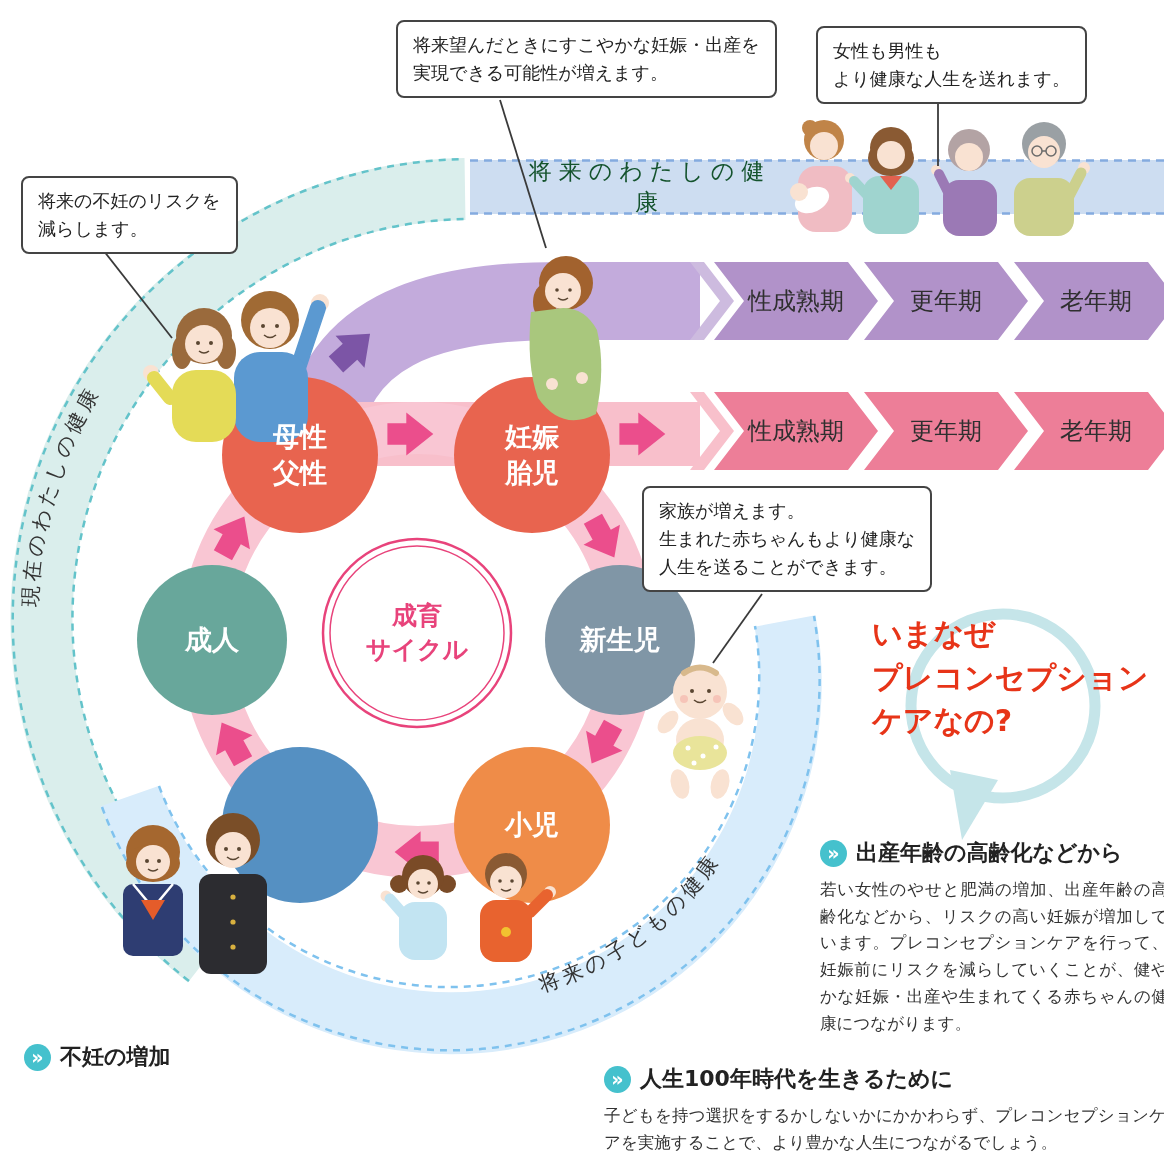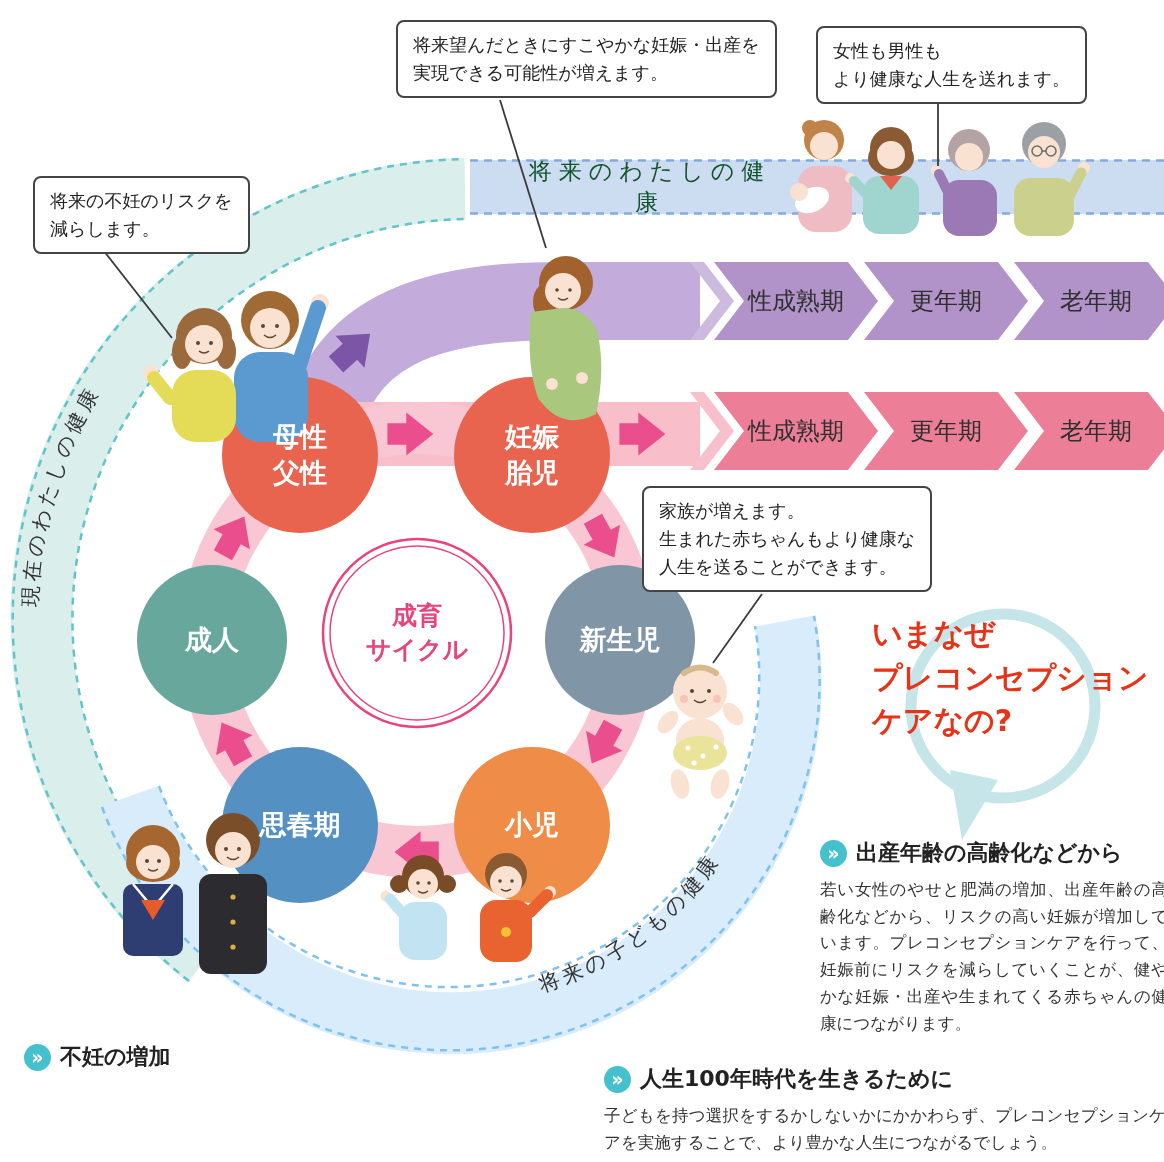--- a/index.html
+++ b/index.html
@@ -248,30 +248,29 @@
 <div class="ov chevlabel" style="left:716px;top:415px;">性成熟期</div>
 <div class="ov chevlabel" style="left:866px;top:415px;">更年期</div>
 <div class="ov chevlabel" style="left:1016px;top:415px;">老年期</div>
 
 <div class="ov nodelabel" style="left:225px;top:405px;">母性
 父性</div>
 <div class="ov nodelabel" style="left:457px;top:405px;">妊娠
 胎児</div>
 <div class="ov nodelabel" style="left:545px;top:590px;">新生児</div>
 <div class="ov nodelabel" style="left:457px;top:775px;">小児</div>
-<div class="ov nodelabel" style="left:225px;top:775px;">思春期</div>
 <div class="ov centerlabel" style="left:342px;top:583px;">成育
 サイクル</div>
 <div class="ov nodelabel" style="left:137px;top:590px;">成人</div>
 
 <div class="ov bubble" style="left:396px;top:20px;">将来望んだときにすこやかな妊娠・出産を
 実現できる可能性が増えます。</div>
 <div class="ov bubble" style="left:816px;top:26px;">女性も男性も
 より健康な人生を送れます。</div>
-<div class="ov bubble" style="left:33px;top:176px;">将来の不妊のリスクを
+<div class="ov bubble" style="left:21px;top:176px;">将来の不妊のリスクを
 減らします。</div>
 <div class="ov bubble" style="left:642px;top:486px;">家族が増えます。
 生まれた赤ちゃんもより健康な
 人生を送ることができます。</div>
 
 <div class="ov headline" style="left:872px;top:612px;width:300px;">いまなぜ
 プレコンセプション
 ケアなの?</div>
 
 <div class="section" style="left:820px;top:838px;width:348px;">

